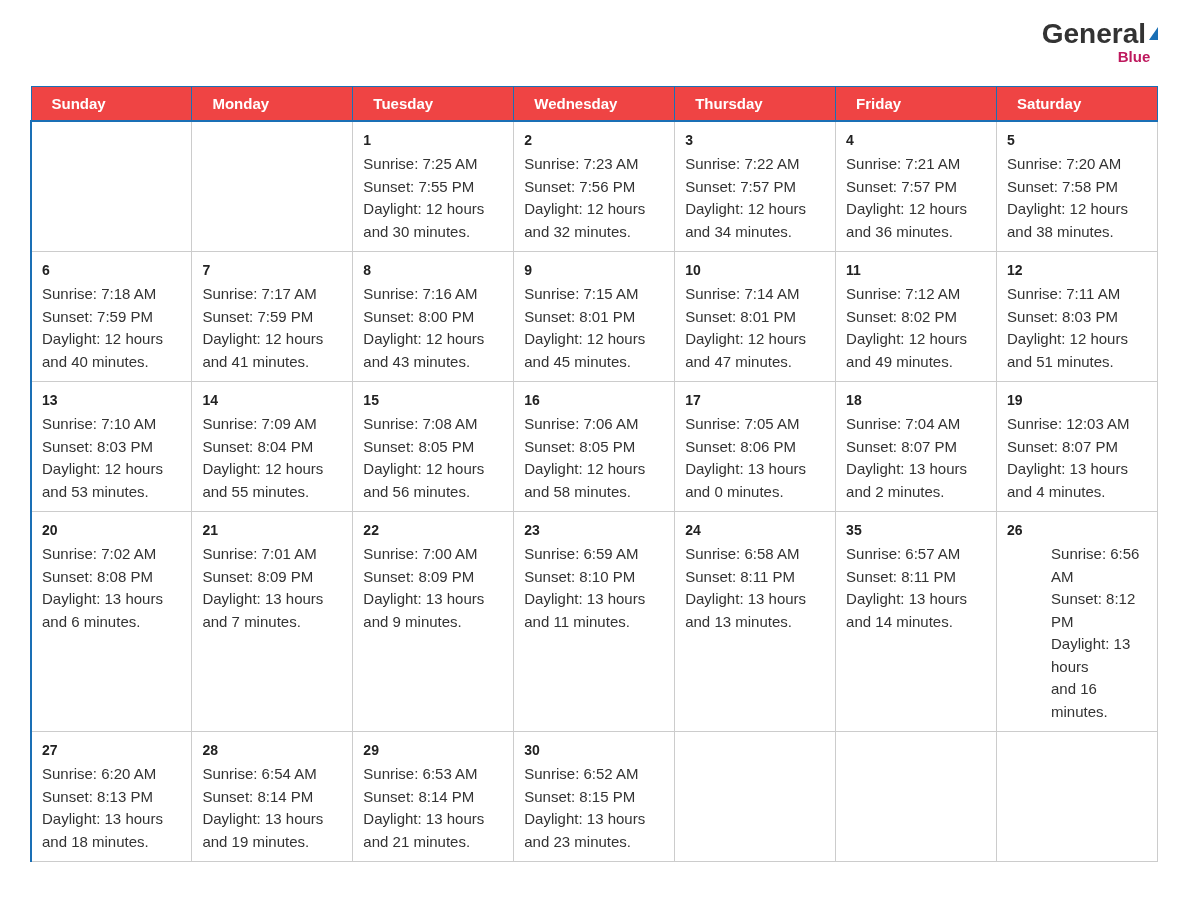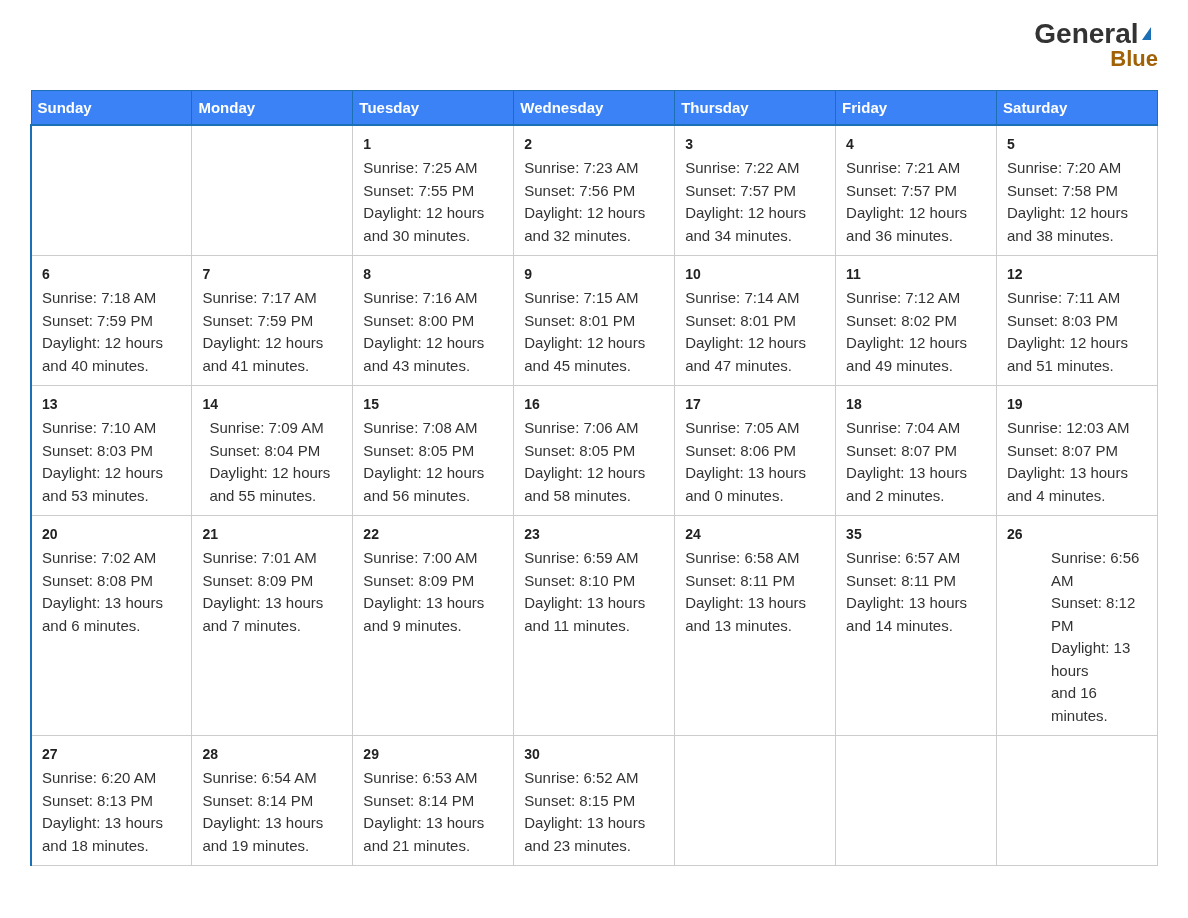--- a/index.html
+++ b/index.html
@@ -26,23 +26,23 @@
     .logo-general {
       font-size: 28px;
       font-weight: bold;
       color: #333;
       line-height: 1;
     }
     .logo-general span {
       color: #1a6fb5;
     }
     .logo-blue {
-      font-size: 22px;
+      font-size: 15px;
       font-weight: bold;
-      color: #a16207;
+      color: #be185d;
       margin-left: 40px;
       line-height: 1;
     }
     .title-block {
       text-align: right;
     }
     .main-title {
       font-size: 48px;
       font-weight: normal;
       color: #222;
@@ -52,25 +52,25 @@
       font-size: 22px;
       color: #444;
       margin-top: 4px;
     }
     .calendar {
       width: 100%;
       border-collapse: collapse;
       table-layout: fixed;
     }
     .calendar thead th {
-      background: #3b82f6;
+      background: #ef4444;
       color: #fff;
       font-size: 15px;
       font-weight: bold;
-      padding: 8px 6px;
+      padding: 8px 20px;
       text-align: left;
       border: 1px solid #1a6fb5;
     }
     .calendar tbody td {
       vertical-align: top;
       padding: 8px 10px;
       border: 1px solid #ccc;
       font-size: 12.5px;
       line-height: 1.5;
       min-height: 90px;
@@ -221,21 +221,21 @@
       <tr>
         <td>
           <span class="day-num">13</span>
           <div class="day-detail" style="white-space: pre-line;">Sunrise: 7:10 AM
 Sunset: 8:03 PM
 Daylight: 12 hours
 and 53 minutes.</div>
         </td>
         <td>
           <span class="day-num">14</span>
-          <div class="day-detail" style="white-space: pre-line; margin-left: 7px;">Sunrise: 7:09 AM
+          <div class="day-detail" style="white-space: pre-line;">Sunrise: 7:09 AM
 Sunset: 8:04 PM
 Daylight: 12 hours
 and 55 minutes.</div>
         </td>
         <td>
           <span class="day-num">15</span>
           <div class="day-detail" style="white-space: pre-line;">Sunrise: 7:08 AM
 Sunset: 8:05 PM
 Daylight: 12 hours
 and 56 minutes.</div>

